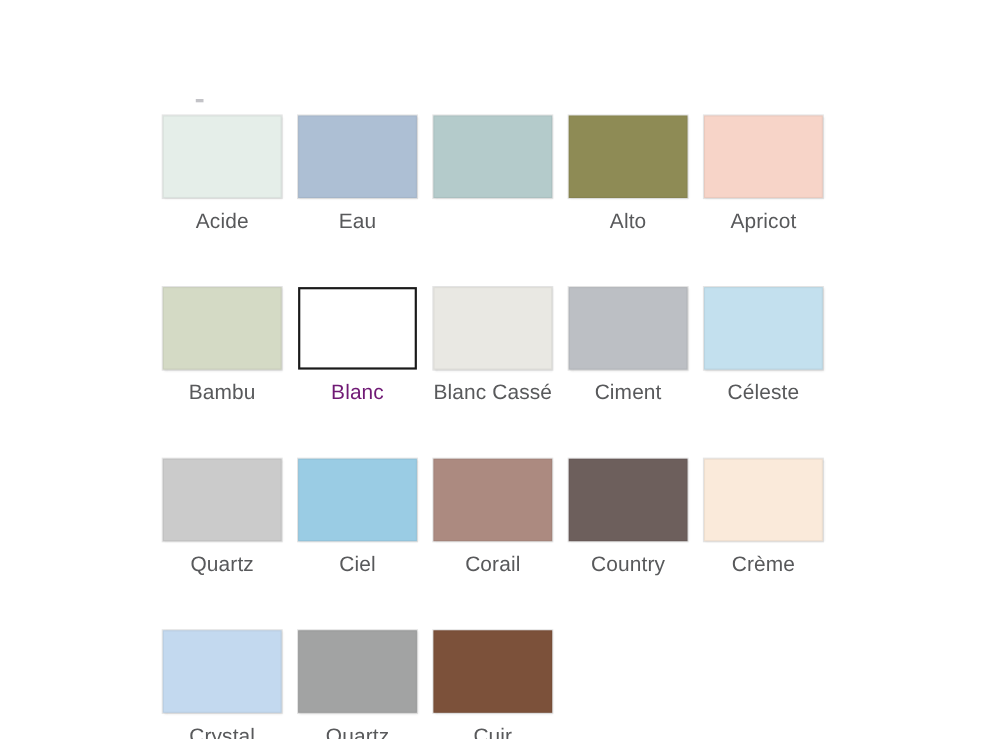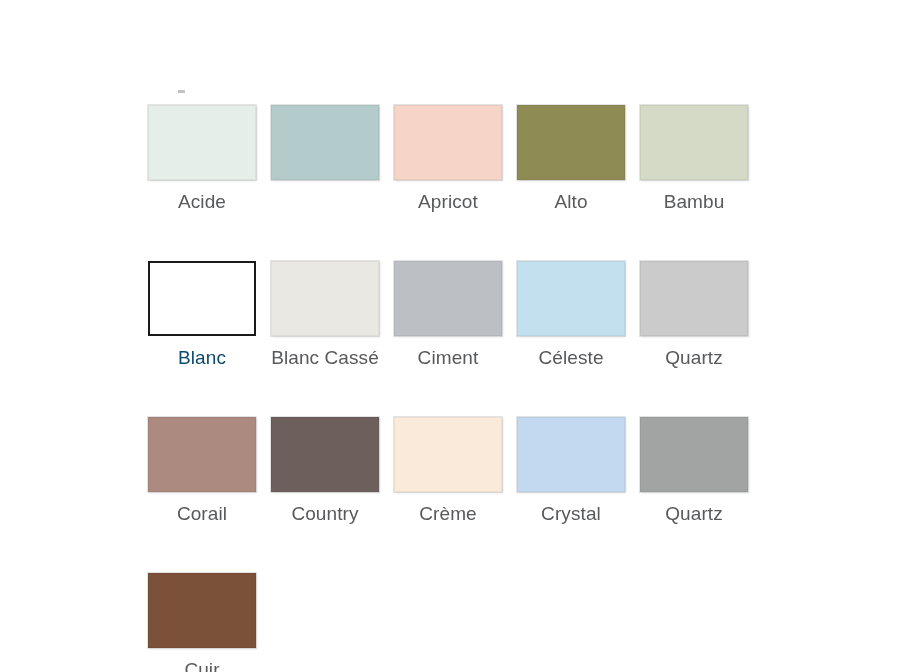--- a/index.html
+++ b/index.html
@@ -53,21 +53,21 @@
     margin-top: 11px;
     font-size: 19px;
     line-height: 22px;
     color: #58595b;
     text-align: center;
     white-space: nowrap;
     letter-spacing: 0.1px;
   }
 
   .swatch-cell.is-selected .swatch-label {
-    color: #0c4a6e;
+    color: #701a75;
   }
 
   #stray-mark {
     position: absolute;
     left: 178px;
     top: 90px;
     width: 7px;
     height: 3px;
     background: #b9b9bd;
     opacity: 0.85;
@@ -77,29 +77,33 @@
 <body>
 
 <div id="stray-mark"></div>
 
 <div id="palette-grid">
     <div class="swatch-cell">
       <div class="swatch-chip" style="background: rgb(229, 238, 233);"></div>
       <div class="swatch-label">Acide</div>
     </div>
     <div class="swatch-cell">
+      <div class="swatch-chip" style="background: rgb(173, 191, 212);"></div>
+      <div class="swatch-label">Eau</div>
+    </div>
+    <div class="swatch-cell">
       <div class="swatch-chip" style="background: rgb(180, 203, 203);"></div>
+    </div>
+    <div class="swatch-cell">
+      <div class="swatch-chip" style="background: rgb(142, 139, 85);"></div>
+      <div class="swatch-label">Alto</div>
     </div>
     <div class="swatch-cell">
       <div class="swatch-chip" style="background: rgb(247, 212, 200);"></div>
       <div class="swatch-label">Apricot</div>
-    </div>
-    <div class="swatch-cell">
-      <div class="swatch-chip" style="background: rgb(142, 139, 85);"></div>
-      <div class="swatch-label">Alto</div>
     </div>
     <div class="swatch-cell">
       <div class="swatch-chip" style="background: rgb(212, 218, 197);"></div>
       <div class="swatch-label">Bambu</div>
     </div>
     <div class="swatch-cell is-selected">
       <div class="swatch-chip" style="background: rgb(255, 255, 255);"></div>
       <div class="swatch-label">Blanc</div>
     </div>
     <div class="swatch-cell">
@@ -110,20 +114,24 @@
       <div class="swatch-chip" style="background: rgb(188, 191, 196);"></div>
       <div class="swatch-label">Ciment</div>
     </div>
     <div class="swatch-cell">
       <div class="swatch-chip" style="background: rgb(195, 224, 238);"></div>
       <div class="swatch-label">Céleste</div>
     </div>
     <div class="swatch-cell">
       <div class="swatch-chip" style="background: rgb(203, 203, 203);"></div>
       <div class="swatch-label">Quartz</div>
+    </div>
+    <div class="swatch-cell">
+      <div class="swatch-chip" style="background: rgb(154, 204, 228);"></div>
+      <div class="swatch-label">Ciel</div>
     </div>
     <div class="swatch-cell">
       <div class="swatch-chip" style="background: rgb(172, 138, 128);"></div>
       <div class="swatch-label">Corail</div>
     </div>
     <div class="swatch-cell">
       <div class="swatch-chip" style="background: rgb(109, 95, 92);"></div>
       <div class="swatch-label">Country</div>
     </div>
     <div class="swatch-cell">

